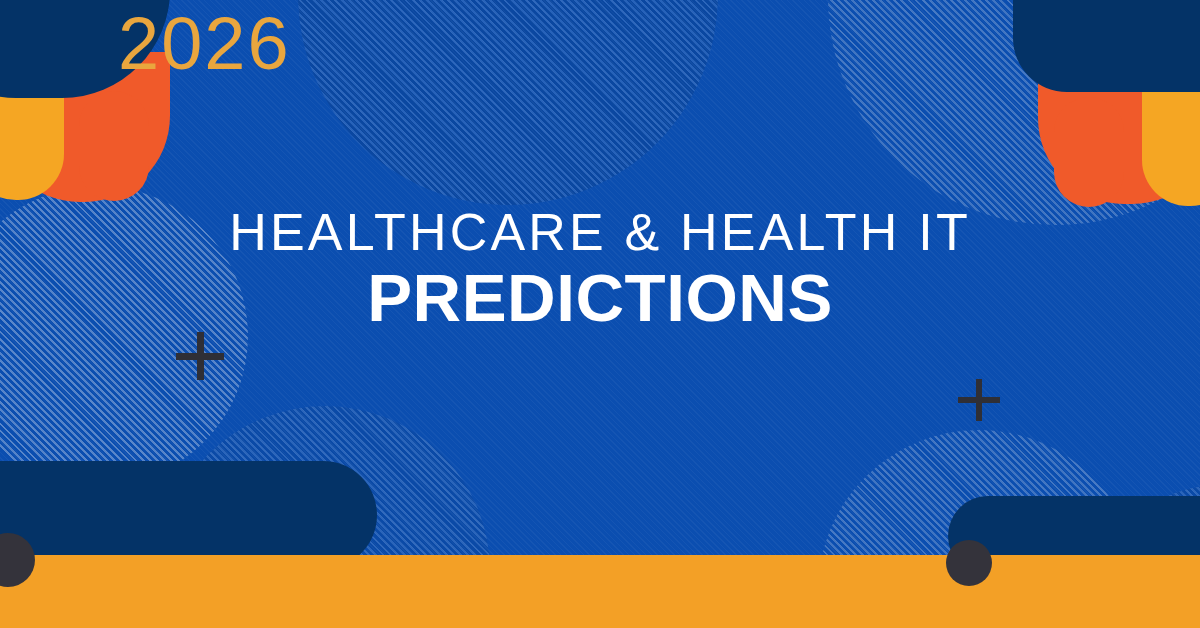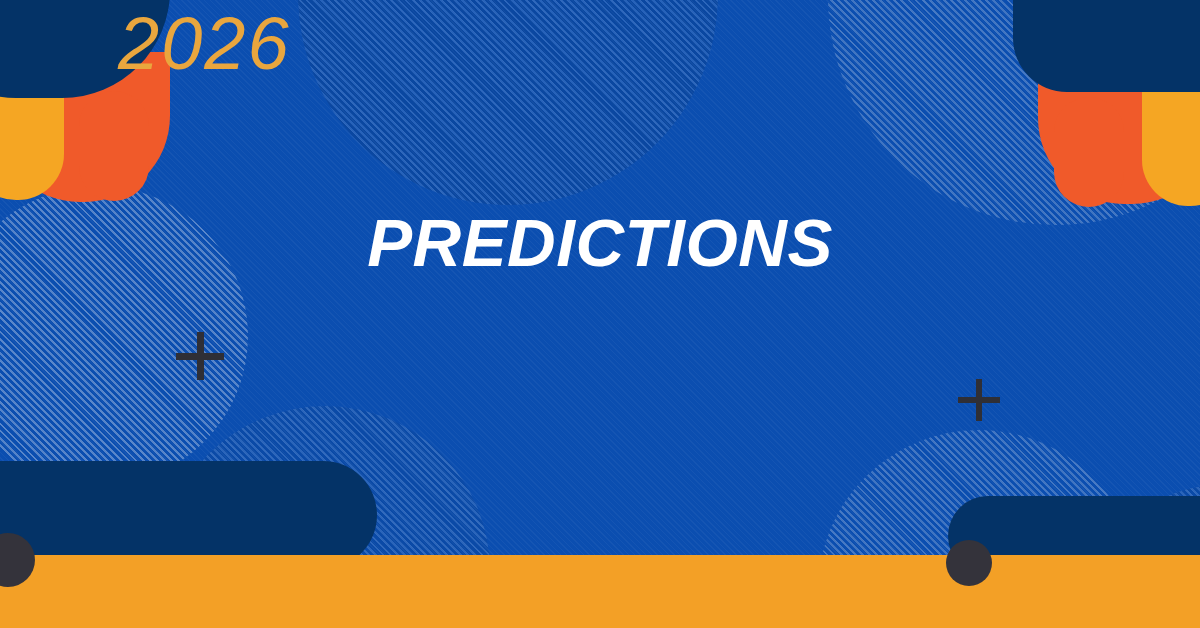--- a/index.html
+++ b/index.html
@@ -9,21 +9,20 @@
     font-family:"Liberation Sans", sans-serif;
   }
 
   
   .banner{
     position:relative;
     width:1200px;
     height:628px;
     overflow:hidden;
     background:#0B4EB0;
-    font-style:italic;
   }
 
   
   
   .weave{
     position:absolute; inset:0;
     background-image:repeating-linear-gradient(
         45deg,
         rgba(255,255,255,.040) 0px,
         rgba(255,255,255,.040) 1px,
@@ -201,16 +200,17 @@
 
   <div class="bottom-band"></div>
 
   <div class="dot" style="left:-19px; top:533px; width:54px; height:54px;"></div>
 
   <div class="dot" style="left:946px; top:540px; width:46px; height:46px;"></div>
 
   <div class="year">2026</div>
 
   <div class="title-block">
+    <div class="title-line1">HEALTHCARE &amp; HEALTH IT</div>
     <div class="title-line2">PREDICTIONS</div>
   </div>
 
 </div>
 
 </body></html>

